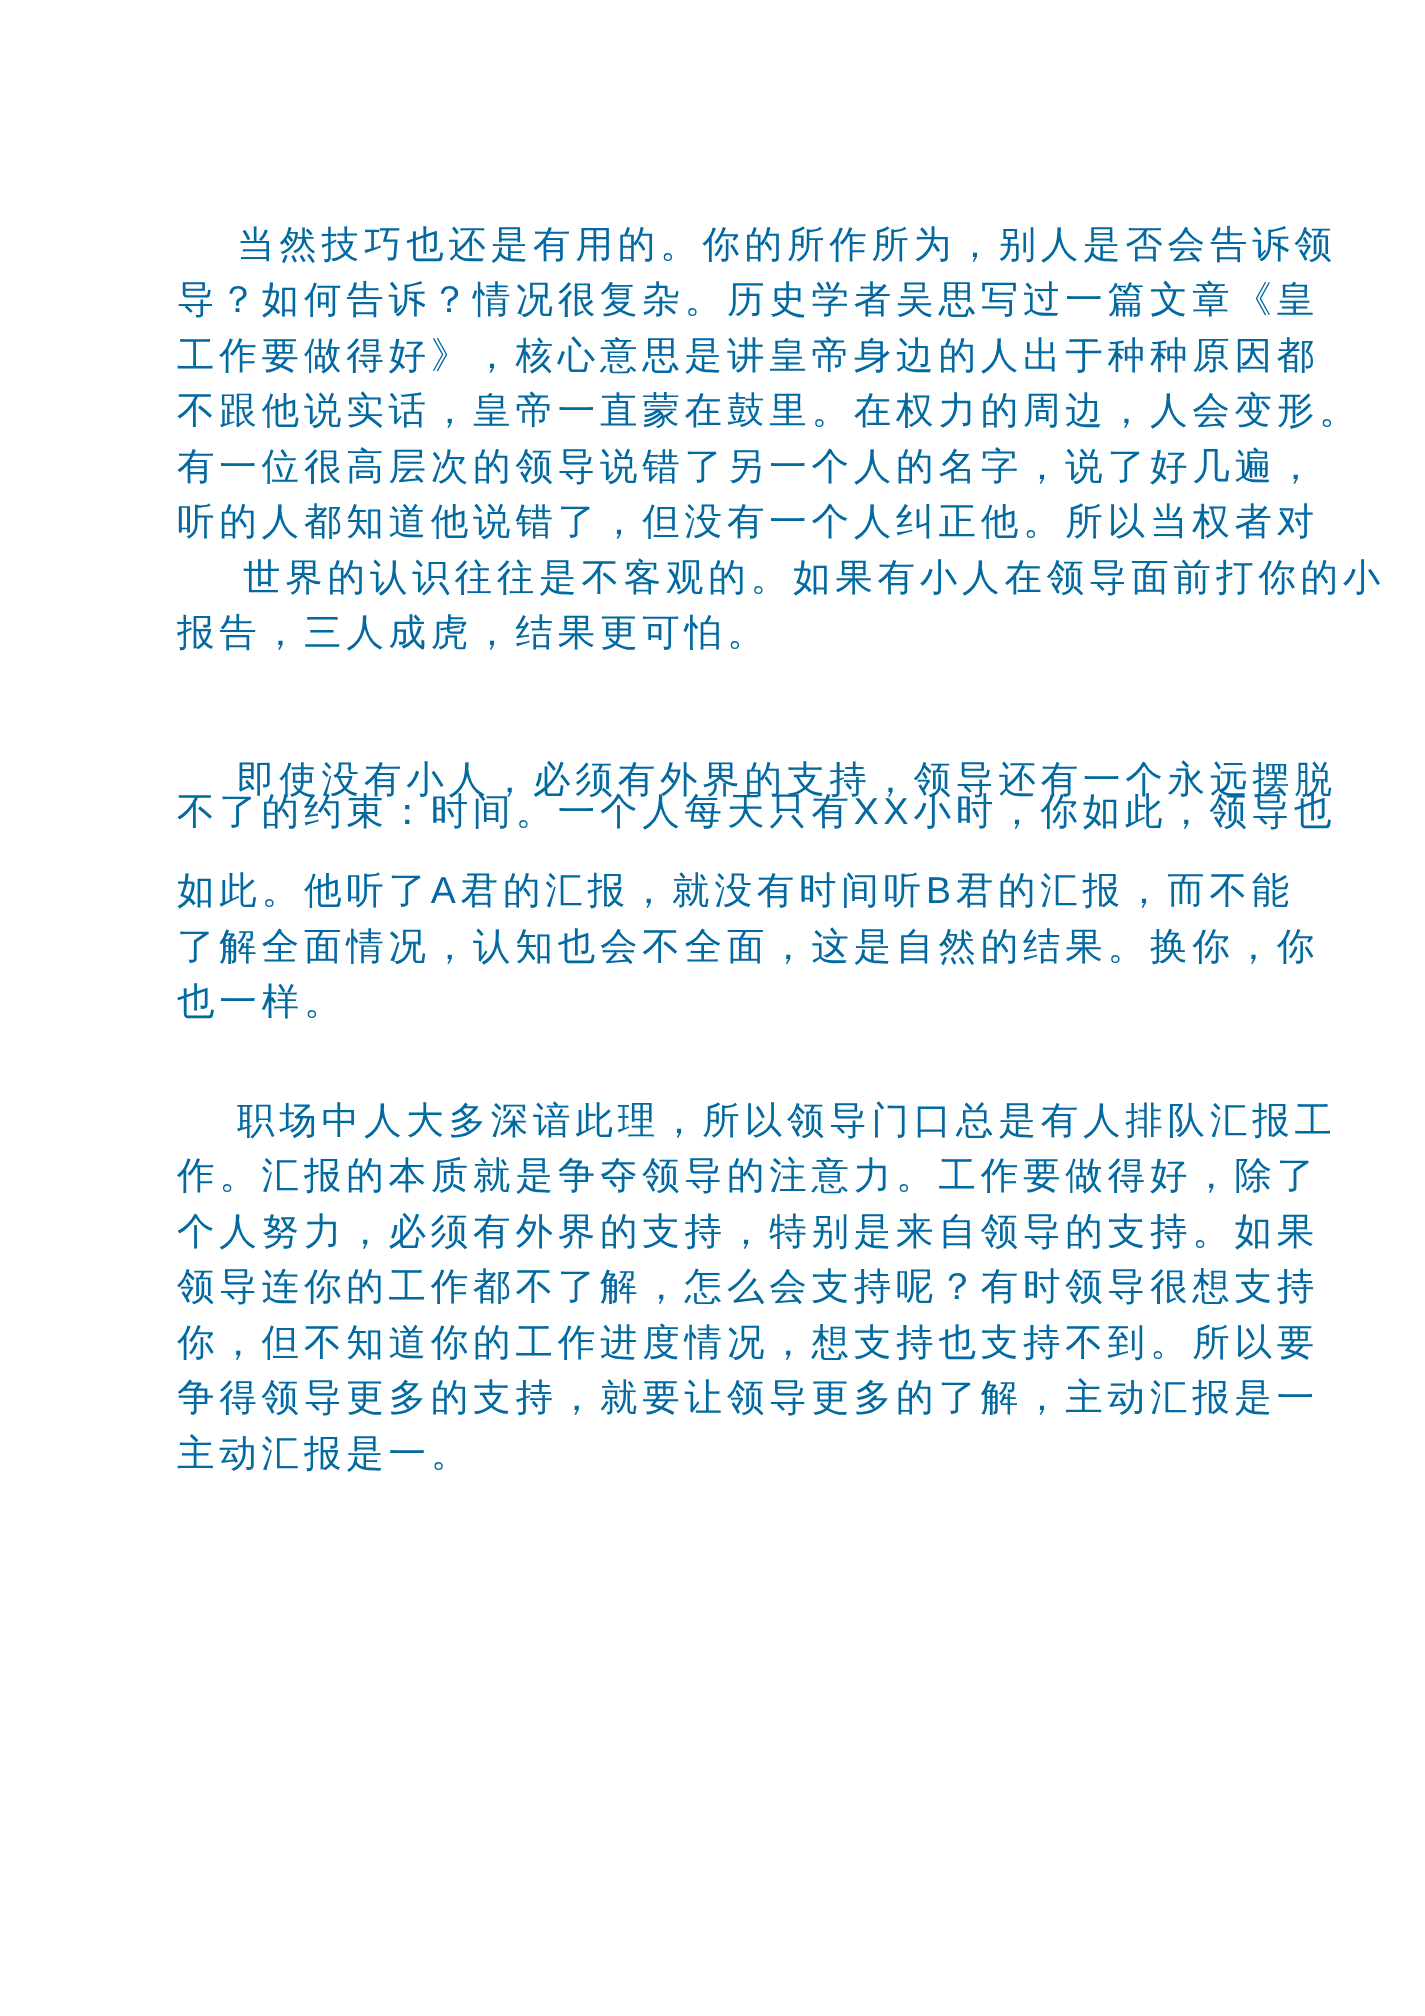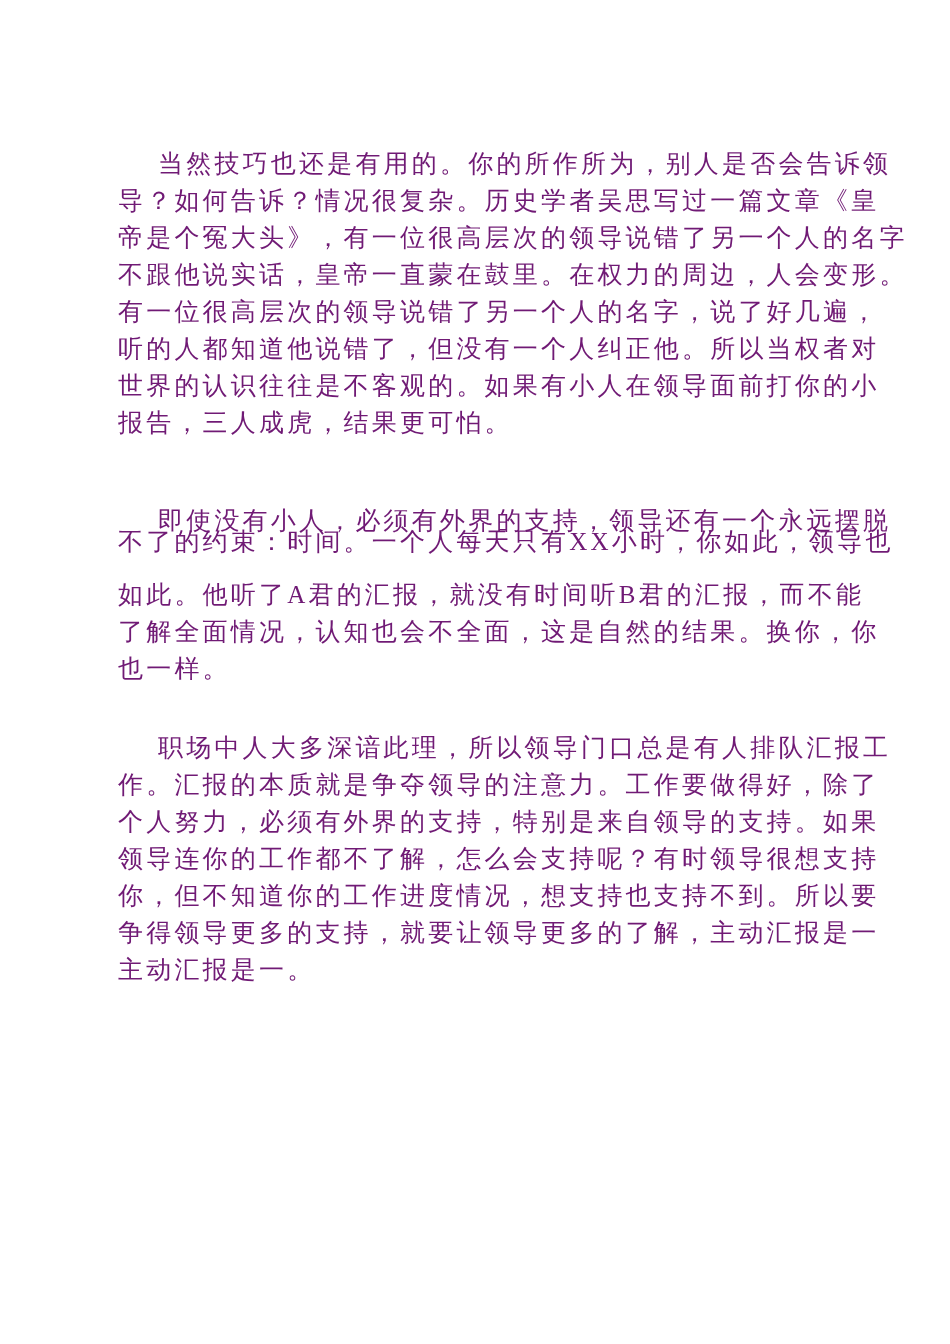--- a/index.html
+++ b/index.html
@@ -17,40 +17,40 @@
       position: absolute;
       left: 118px;
       top: 145px;
       width: 720px;
     }
     .line {
       position: absolute;
       left: 0;
       height: 37px;
       white-space: nowrap;
-      font-family: Liberation Serif, serif;
+      font-family: Liberation Sans, sans-serif;
       font-size: 25px;
       line-height: 37px;
-      color: #701a75;
+      color: #0369a1;
       letter-spacing: 3.2px;
     }
   </style>
 </head>
 <body>
 
 <div class="page">
 
   <div>
     <div class="line" style="top:0px;left:40px;">当然技巧也还是有用的。你的所作所为，别人是否会告诉领</div>
     <div class="line" style="top:37px;">导？如何告诉？情况很复杂。历史学者吴思写过一篇文章《皇</div>
-    <div class="line" style="top:74px;">帝是个冤大头》，有一位很高层次的领导说错了另一个人的名字</div>
+    <div class="line" style="top:74px;">工作要做得好》，核心意思是讲皇帝身边的人出于种种原因都</div>
     <div class="line" style="top:111px;">不跟他说实话，皇帝一直蒙在鼓里。在权力的周边，人会变形。</div>
     <div class="line" style="top:148px;">有一位很高层次的领导说错了另一个人的名字，说了好几遍，</div>
     <div class="line" style="top:185px;">听的人都知道他说错了，但没有一个人纠正他。所以当权者对</div>
-    <div class="line" style="top:222px;">世界的认识往往是不客观的。如果有小人在领导面前打你的小</div>
+    <div class="line" style="top:222px;margin-left:44px;">世界的认识往往是不客观的。如果有小人在领导面前打你的小</div>
     <div class="line" style="top:259px;">报告，三人成虎，结果更可怕。</div>
   </div>
 
   <div>
     <div class="line" style="top:357px;left:40px;">即使没有小人，必须有外界的支持，领导还有一个永远摆脱</div>
     <div class="line" style="top:378px;">不了的约束：时间。一个人每天只有XX小时，你如此，领导也</div>
     <div class="line" style="top:431px;">如此。他听了A君的汇报，就没有时间听B君的汇报，而不能</div>
     <div class="line" style="top:468px;">了解全面情况，认知也会不全面，这是自然的结果。换你，你</div>
     <div class="line" style="top:505px;">也一样。</div>
   </div>

